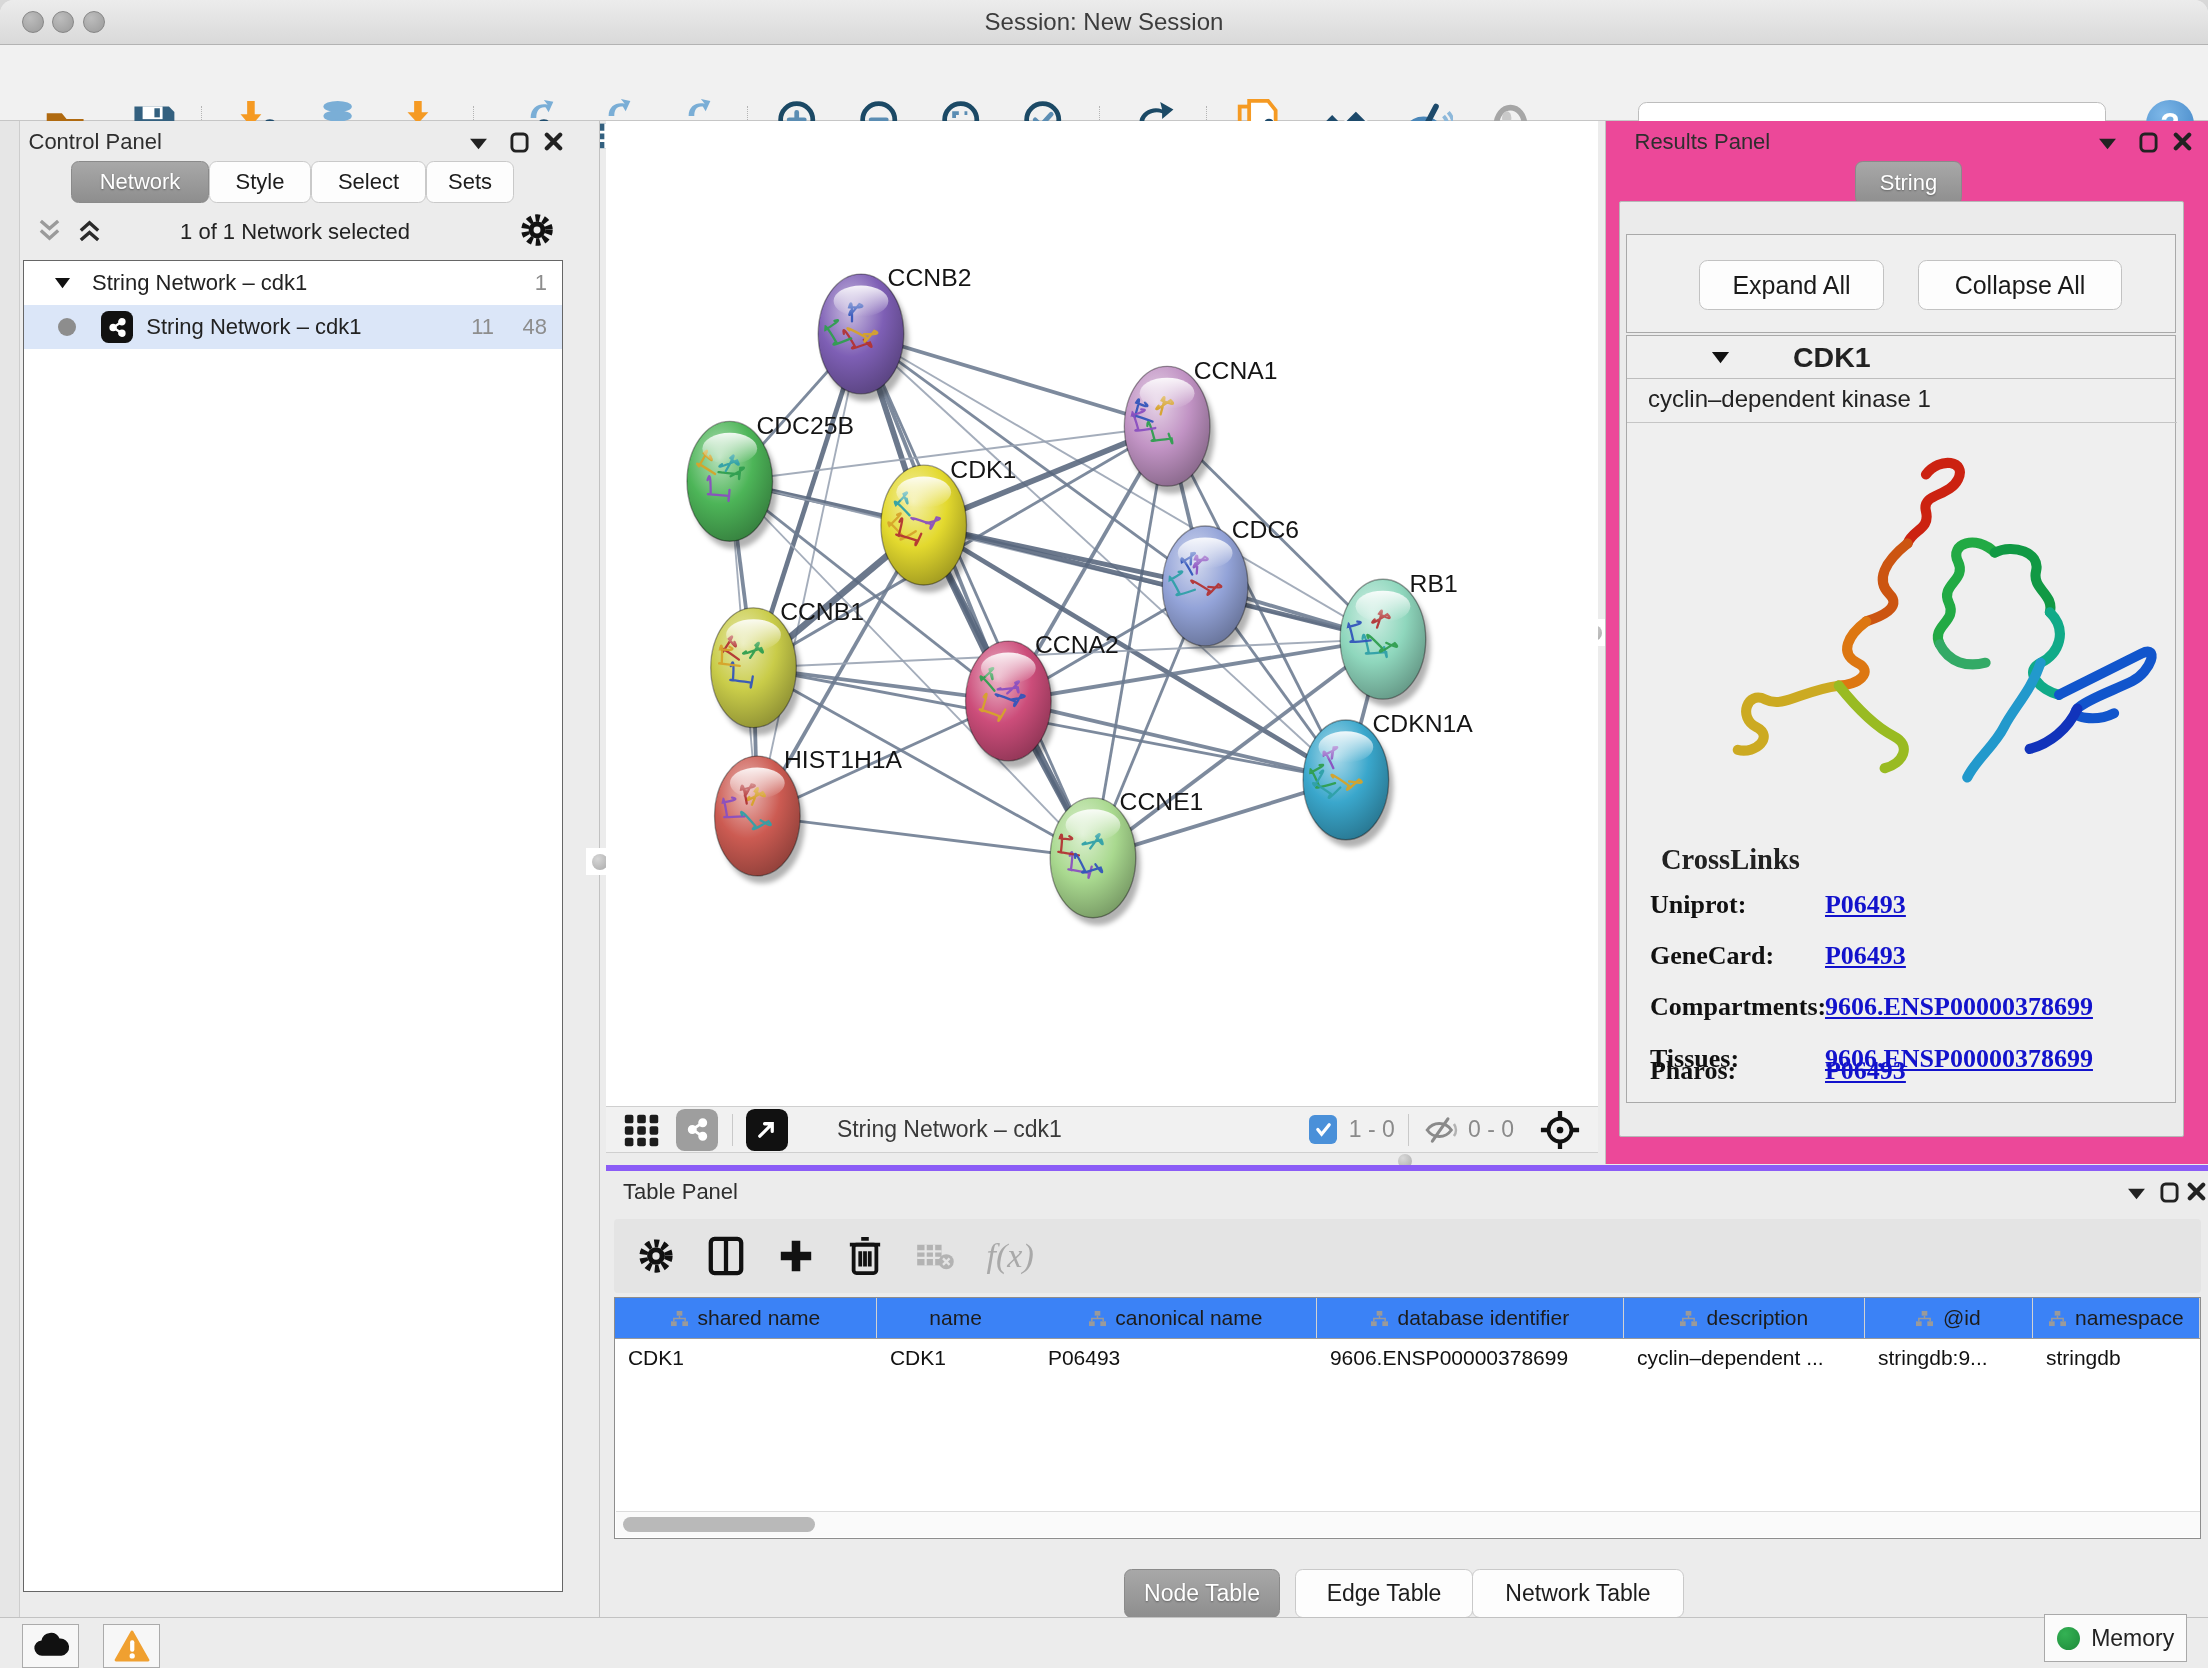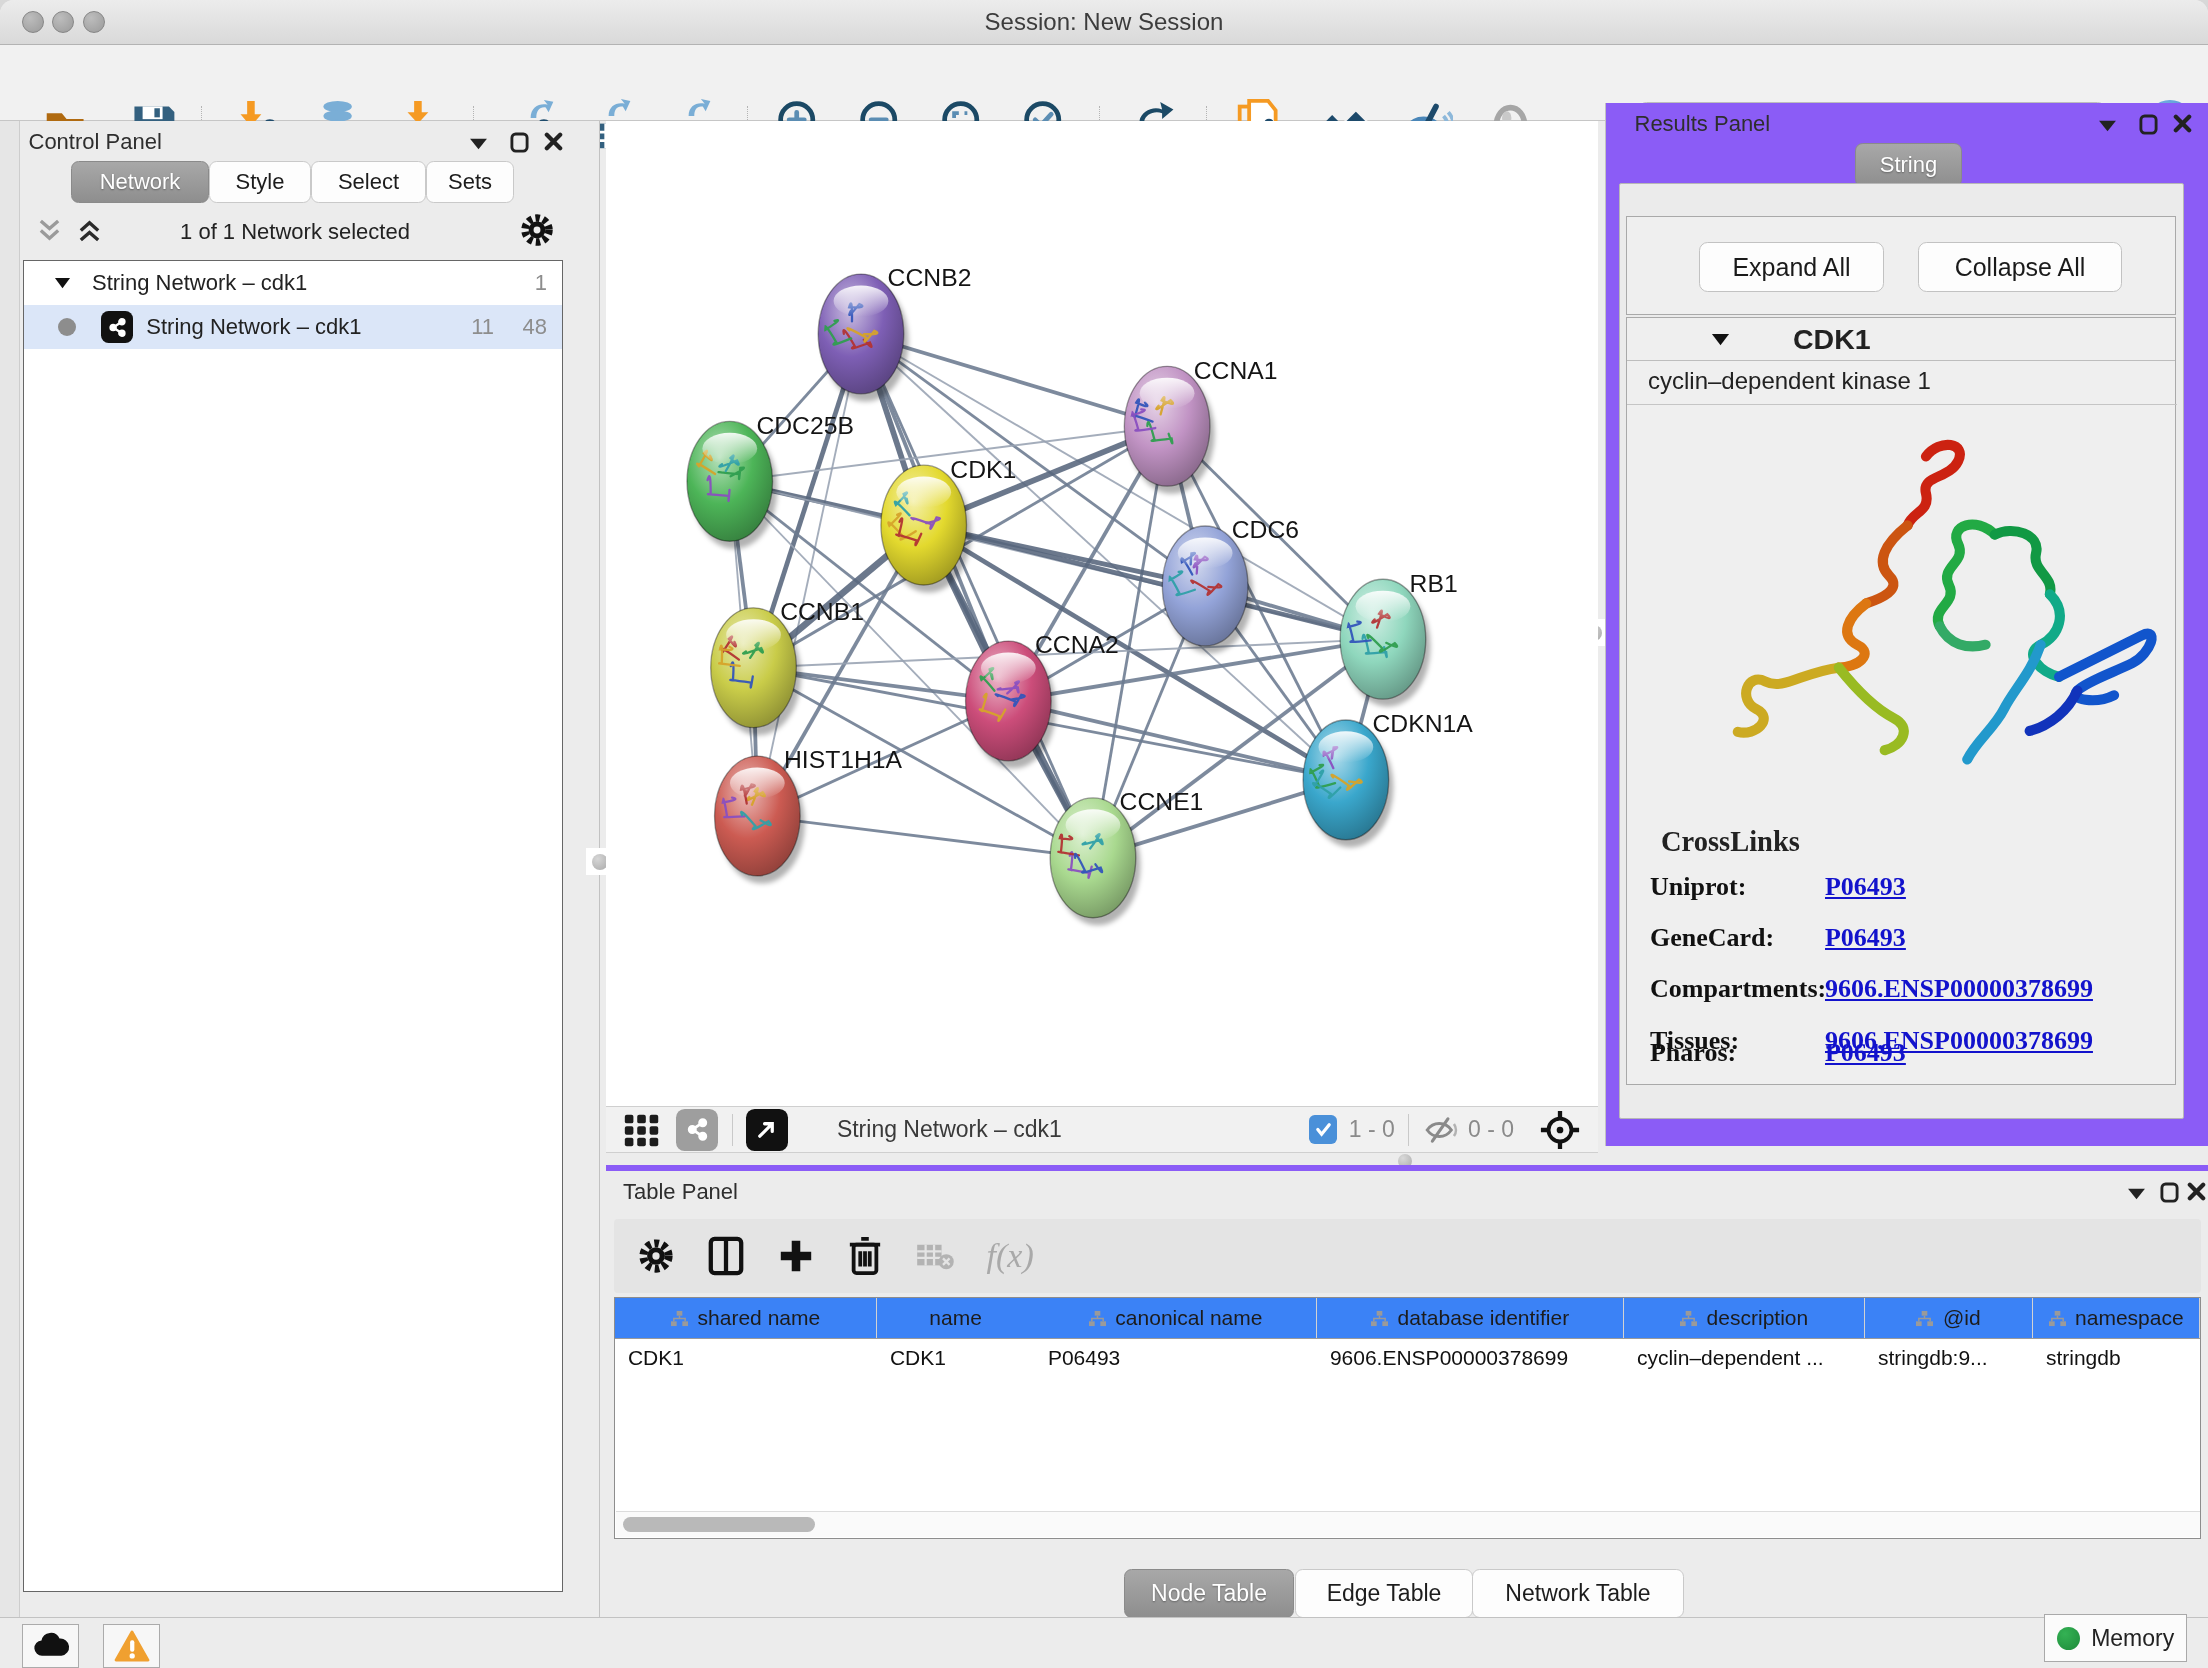--- a/index.html
+++ b/index.html
@@ -56,21 +56,21 @@
   .checkbox{width:28.5px;height:28.5px;border-radius:5.7px;background:#4a90d9;display:flex;align-items:center;justify-content:center;}
 
   
   .handle{position:absolute;width:27px;height:27px;background:#fff;display:flex;align-items:center;justify-content:center;}
   .handle i{display:block;width:16px;height:16px;border-radius:50%;
     background:radial-gradient(circle at 35% 30%,#d6d6d6,#a9a9a9);}
   .dothandle{position:absolute;width:14.3px;height:14.3px;border-radius:50%;
     background:radial-gradient(circle at 35% 30%,#d9d9d9,#ababab);}
 
   
-  .results{position:absolute;left:1605px;top:103px;width:603px;height:1043px;background:#8b5cf6;
+  .results{position:absolute;left:1605px;top:121px;width:603px;height:1043px;background:#ec4899;
     border-left:1px solid #c2c2c2;}
   .rbox{position:absolute;left:13.3px;top:80px;width:563px;height:934px;background:#ebebeb;
     border:1px solid #b7b7b7;border-radius:2px;}
   .subbox{position:absolute;left:5.7px;box-sizing:border-box;background:#efefef;border:1px solid #a9a9a9;width:550px;}
   .btn{position:absolute;height:48px;background:#fdfdfd;border:1px solid #c2c2c2;border-radius:8.6px;
     font-size:25px;color:#1a1a1a;display:flex;align-items:center;justify-content:center;}
   .cardhead{position:absolute;left:0;top:0;width:100%;height:42px;border-bottom:1px solid #bdbdbd;
     display:flex;align-items:center;}
   .xl{font-family:"Liberation Serif",serif;font-weight:bold;}
   .xl-row{position:absolute;left:23px;width:514px;height:44px;font-size:26px;display:flex;}
@@ -879,21 +879,21 @@
           <div class="td" style="left: 702px; width: 307px;">9606.ENSP00000378699</div>
           <div class="td" style="left: 1009px; width: 241px;">cyclin–dependent ...</div>
           <div class="td" style="left: 1250px; width: 168px;">stringdb:9...</div>
           <div class="td" style="left: 1418px; width: 167px;">stringdb</div>
         </div>
       <div class="scrollstrip">
         <div class="thumb"></div>
       </div>
     </div>
 
-    <div class="seg sel" style="left:518px;top:398px;width:170px;height:49px;font-size:23px">
+    <div class="seg sel" style="left:518px;top:398px;width:156px;height:49px;font-size:23px">
         <span>Node Table</span>
       </div>
     <div class="seg" style="left:689px;top:398px;width:178px;height:49px;font-size:23px">
         <span>Edge Table</span>
       </div>
     <div class="seg" style="left:866px;top:398px;width:212px;height:49px;font-size:23px">
         <span>Network Table</span>
       </div>
   </div>
 

